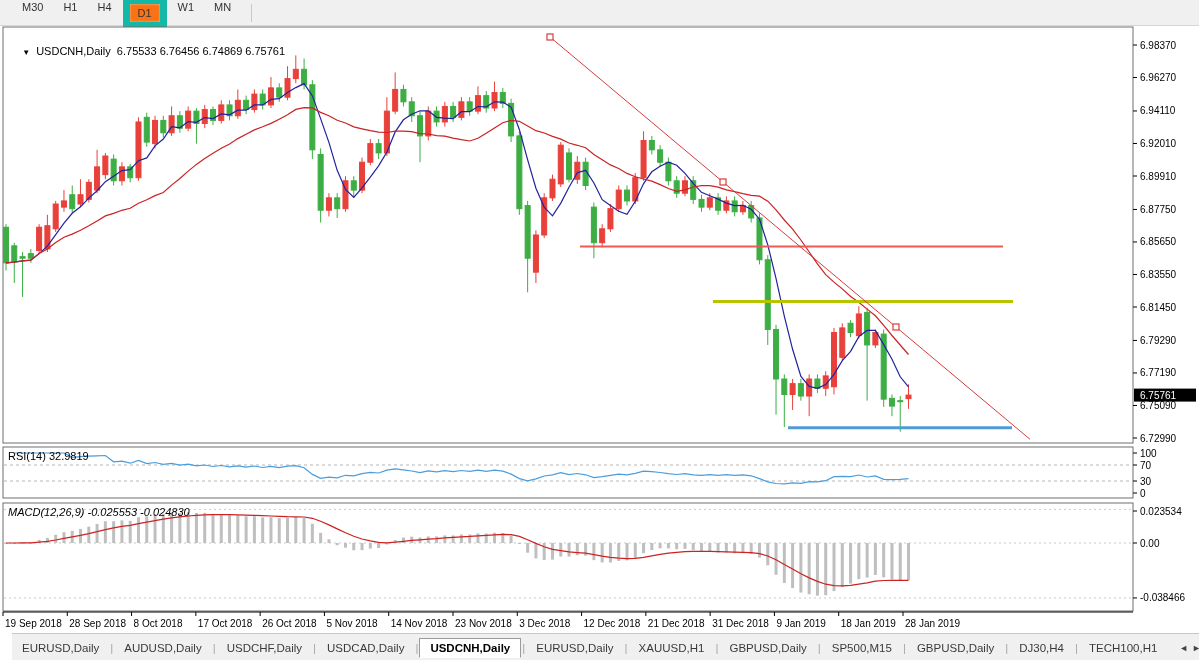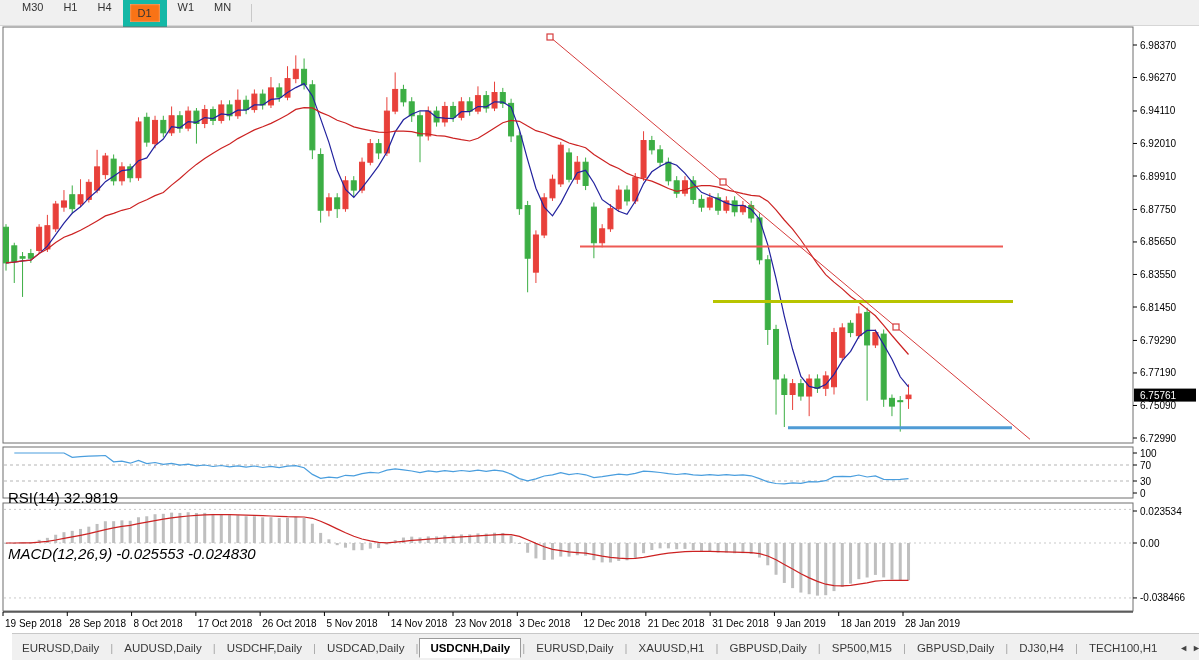--- a/index.html
+++ b/index.html
@@ -10,21 +10,21 @@
            border-bottom:1px solid #d6d6d6;display:flex;align-items:center;padding-left:12px;box-sizing:border-box;}
   .tf-btn{font-size:11px;color:#333;padding:3px 8px;margin:0 1px;border:1px solid transparent;border-radius:2px;cursor:default;}
   .tf-btn.active{background:#f97316;border:7px solid #14b8a6;box-shadow:inset 0 0 2px #ddd;}
   .tb-sep{width:1px;height:18px;background:#c9c9c9;margin-left:10px;}
   
   svg.chart{position:absolute;left:0;top:26px;}
   
   .pane-label{position:absolute;font-size:11px;color:#000;white-space:pre;}
   .chart-title{left:10px;top:33px;}
   .chart-title .caret{font-size:8px;margin-right:6px;}
-  .ind-label{font-size:15px;margin-top:39px;}
+  .ind-label{font-size:11px;}
   .rsi-label{left:8px;top:450px;}
   .macd-label{left:8px;top:506px;font-style:italic;}
   
   .tabbar{position:absolute;left:12px;top:633px;width:1199px;height:27px;background:#f0f0f0;
           border-top:1px solid #c8c8c8;display:flex;align-items:center;font-size:11.5px;color:#3a3a3a;}
   .tab{padding:4px 10px;white-space:nowrap;cursor:default;}
   .tab.active{background:#ffffff;border:1px solid #9a9a9a;border-bottom-color:#fff;color:#000;font-weight:bold;padding:3px 10px;}
   .tab-sep{color:#a8a8a8;padding:0 1px;}
   .tab-arrows{margin-left:auto;padding-right:6px;font-size:9px;color:#444;letter-spacing:4px;}
 </style>
@@ -484,20 +484,23 @@
         <text x="712.1428571428572" y="627" font-size="10" fill="#000" font-family="Liberation Sans, sans-serif">31 Dec 2018</text>
         <line x1="774.4285714285716" y1="612" x2="774.4285714285716" y2="616" stroke="#000"></line>
         <text x="776.4285714285716" y="627" font-size="10" fill="#000" font-family="Liberation Sans, sans-serif">9 Jan 2019</text>
         <line x1="838.7142857142858" y1="612" x2="838.7142857142858" y2="616" stroke="#000"></line>
         <text x="840.7142857142858" y="627" font-size="10" fill="#000" font-family="Liberation Sans, sans-serif">18 Jan 2019</text>
         <line x1="903.0000000000001" y1="612" x2="903.0000000000001" y2="616" stroke="#000"></line>
         <text x="905.0000000000001" y="627" font-size="10" fill="#000" font-family="Liberation Sans, sans-serif">28 Jan 2019</text>
       </g>
     </svg>
 
+  <div class="pane-label chart-title">
+    <span class="caret">▼</span><span>USDCNH,Daily</span>&nbsp;&nbsp;<span>6.75533 6.76456 6.74869 6.75761</span>
+  </div>
   <div class="pane-label ind-label rsi-label">RSI(14) 32.9819</div>
   <div class="pane-label ind-label macd-label">MACD(12,26,9) -0.025553 -0.024830</div>
 
   <div class="tabbar">
     <span id="tab-slot" style="display:flex;align-items:center;">
         <span class="tab">EURUSD,Daily</span>
         <span class="tab-sep">|</span>
         <span class="tab">AUDUSD,Daily</span>
         <span class="tab-sep">|</span>
         <span class="tab">USDCHF,Daily</span>

